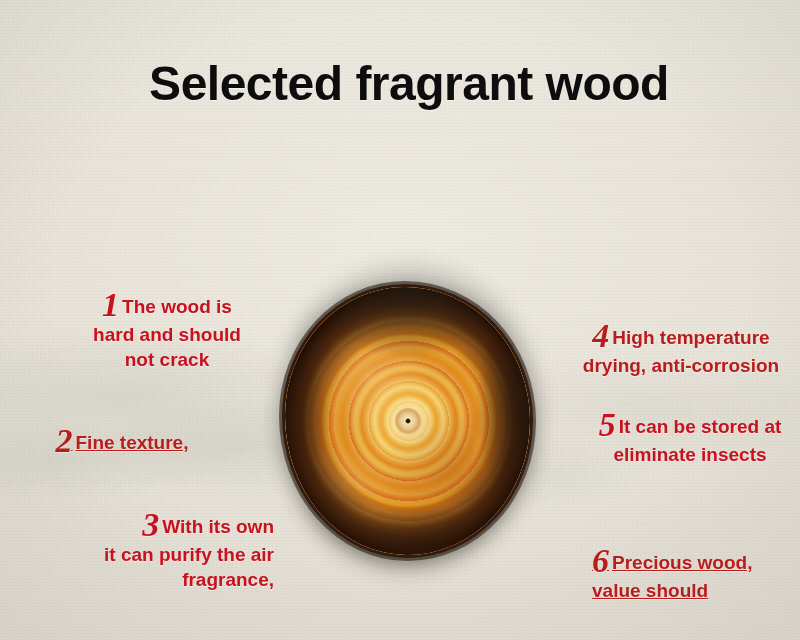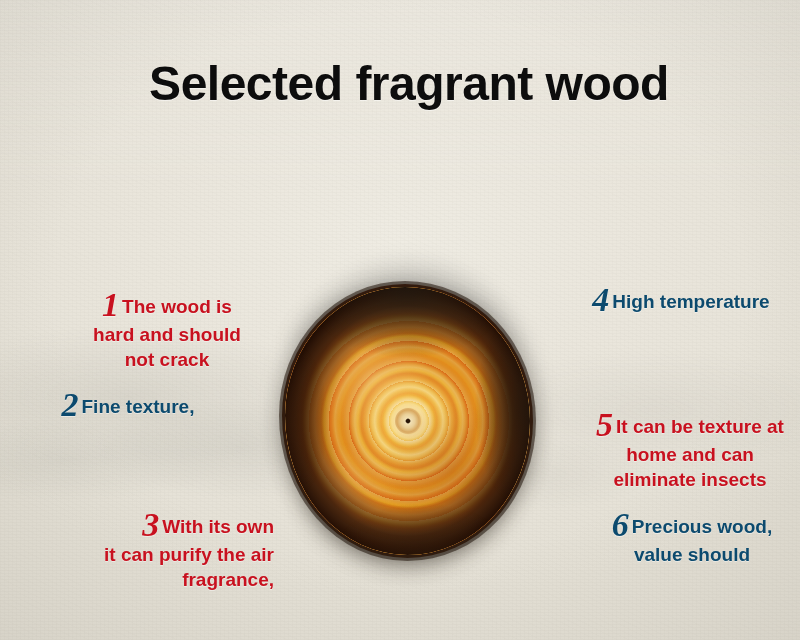--- a/index.html
+++ b/index.html
@@ -214,28 +214,28 @@
     font-family: "Liberation Serif", "DejaVu Serif", serif;
     font-style: italic;
     font-weight: bold;
     font-size: 34px;
     line-height: 1;
     vertical-align: -3px;
     padding-right: 3px;
   }
   .item .ln { display: block; }
   .red  { color: #c8111f; }
-  .dark { color: #0c4a6e; }
+  .dark { color: #b91c1c; margin-top: 36px; }
 
   .item-1 { left: 62px;  top: 288px; width: 210px; text-align: center; }
-  .item-2 { left: 18px;  top: 388px; width: 220px; text-align: center; }
+  .item-2 { left: 12px;  top: 388px; width: 220px; text-align: center; text-decoration: underline; }
   .item-3 { left: 44px;  top: 508px; width: 230px; text-align: right; }
   .item-4 { left: 566px; top: 283px; width: 230px; text-align: center; }
   .item-5 { left: 586px; top: 408px; width: 208px; text-align: center; }
-  .item-6 { left: 592px; top: 508px; width: 200px; text-align: center; }
+  .item-6 { left: 592px; top: 508px; width: 200px; text-align: left; text-decoration: underline; }
 </style>
 </head>
 <body>
 
 <div id="poster">
 
   <div class="bg-base"></div>
   <div class="bg-wash"></div>
   <div class="bg-grain"></div>
   <div class="bg-vignette"></div>
@@ -268,25 +268,25 @@
   </div>
 
   <div class="item item-3 red">
     <span class="num">3</span><span>With its own</span>
     <span class="ln">it can purify the air</span>
     <span class="ln">fragrance,</span>
   </div>
 
   <div class="item item-4 dark">
     <span class="num">4</span><span>High temperature</span>
+    <span class="ln">drying, anti-corrosion</span>
   </div>
 
   <div class="item item-5 red">
-    <span class="num">5</span><span>It can be texture at</span>
-    <span class="ln">home and can</span>
+    <span class="num">5</span><span>It can be stored at</span>
     <span class="ln">eliminate insects</span>
   </div>
 
   <div class="item item-6 dark">
     <span class="num">6</span><span>Precious wood,</span>
     <span class="ln">value should</span>
   </div>
 
 </div>
 

